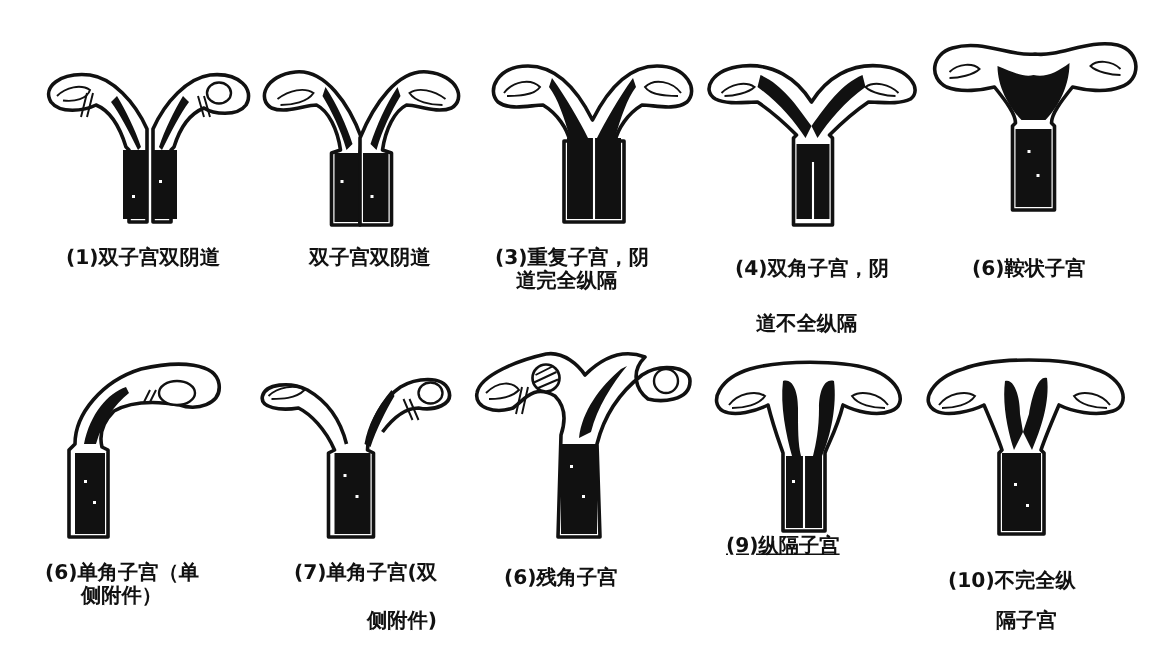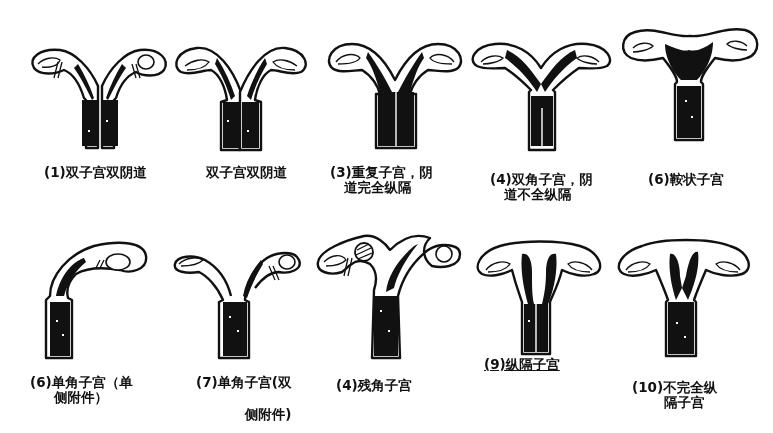--- a/index.html
+++ b/index.html
@@ -79,21 +79,21 @@
     <path class="ink" d="M42,20 C56,26 66,40 76,54 L72,62 C64,50 54,38 40,28 Z"></path>
     <path class="ink" d="M110,20 C96,26 86,40 76,54 L80,62 C88,50 98,38 112,28 Z"></path>
     <rect class="ink" x="66" y="66" width="22" height="50"></rect>
     <line x1="77" y1="78" x2="77" y2="116" stroke="#fff" stroke-width="1.4"></line>
     <path class="thin" d="M16,32 C22,26 32,24 38,28 C34,32 24,34 18,34"></path>
     <path class="thin" d="M134,32 C128,26 118,24 112,28 C116,32 126,34 132,34"></path>
   </svg>
 </div>
 <div class="caption" style="left:490px;top:172px;">
   <span class="l2">(4)双角子宫，阴</span>
-  <span class="l2" style="padding-left:14px;">道不全纵隔</span>
+  <span class="l2" style="padding-left:14px;margin-top:22px;">道不全纵隔</span>
 </div>
 
 <div class="panel" style="left:615px;top:20px;width:150px;height:135px;">
   <svg width="150" height="135">
     <path class="outline" d="M20,12 C40,6 58,18 75,16 C92,18 110,6 130,10 C146,14 146,34 132,38 C122,42 108,40 100,38 C92,48 86,56 86,62 L88,64 L88,120 L60,120 L60,64 L62,62 C62,56 56,48 48,38 C40,40 26,42 16,38 C4,32 6,16 20,12 Z"></path>
     <path class="ink" d="M50,24 C60,28 68,32 74,30 C82,32 90,28 98,22 C98,40 88,54 82,60 L66,60 C60,54 50,40 50,24 Z"></path>
     <rect class="ink" x="62" y="66" width="24" height="52"></rect>
     <path class="thin" d="M18,28 C24,22 34,22 38,26 C34,30 24,32 18,32"></path>
     <path class="thin" d="M132,26 C126,20 116,20 112,24 C116,28 126,30 132,30"></path>
     <rect class="speck" x="70" y="80" width="2" height="2"></rect>
@@ -145,21 +145,21 @@
     <path class="ink" d="M108,24 C98,36 88,52 84,68 L76,72 C78,54 90,38 104,26 Z"></path>
     <rect class="ink" x="64" y="76" width="24" height="60"></rect>
     <ellipse class="ov" cx="134" cy="34" rx="8" ry="8"></ellipse>
     <path class="thin" d="M14,42 C22,34 32,34 36,40 C30,46 20,46 16,46"></path>
     <path class="thin" d="M38,38 L34,56 M42,38 L38,56"></path>
     <rect class="speck" x="70" y="90" width="2" height="2"></rect>
       <rect class="speck" x="78" y="110" width="2" height="2"></rect>
   </svg>
 </div>
 <div class="caption" style="left:336px;top:378px;">
-  <span>(4)残角子宫</span>
+  <span>(6)残角子宫</span>
 </div>
 
 <div class="panel" style="left:470px;top:230px;width:140px;height:140px;">
   <svg width="140" height="140">
     <path class="outline" d="M30,16 C50,10 90,10 110,16 C130,22 136,40 124,44 C114,48 100,44 92,40 C88,56 82,66 80,72 L80,124 L52,124 L52,72 C50,66 46,56 42,40 C34,44 20,48 12,44 C2,38 10,22 30,16 Z"></path>
     <path class="ink" d="M52,24 C58,22 62,30 62,42 C62,56 62,66 64,74 L58,74 C54,60 50,40 52,24 Z"></path>
     <path class="ink" d="M86,24 C80,22 76,30 76,42 C76,56 74,66 72,74 L78,74 C84,60 88,40 86,24 Z"></path>
     <rect class="ink" x="54" y="74" width="24" height="48"></rect>
     <line x1="66" y1="70" x2="66" y2="122" stroke="#fff" stroke-width="1.4"></line>
     <path class="thin" d="M16,40 C22,32 34,30 40,34 C36,40 26,42 18,42"></path>
@@ -178,14 +178,14 @@
     <path class="ink" d="M88,22 C82,20 78,34 76,46 L72,58 L78,70 C84,56 90,38 88,22 Z"></path>
     <rect class="ink" x="58" y="72" width="26" height="52"></rect>
     <path class="thin" d="M16,40 C22,32 34,30 40,34 C36,40 26,42 18,42"></path>
     <path class="thin" d="M130,40 C124,32 112,30 106,34 C110,40 120,42 128,42"></path>
     <rect class="speck" x="66" y="92" width="2" height="2"></rect>
       <rect class="speck" x="74" y="106" width="2" height="2"></rect>
   </svg>
 </div>
 <div class="caption" style="left:632px;top:380px;">
   <span class="l2">(10)不完全纵</span>
-  <span class="l2" style="padding-left:32px;">隔子宫</span>
+  <span class="l2" style="padding-left:32px;margin-top:12px;">隔子宫</span>
 </div>
 
 </body></html>

